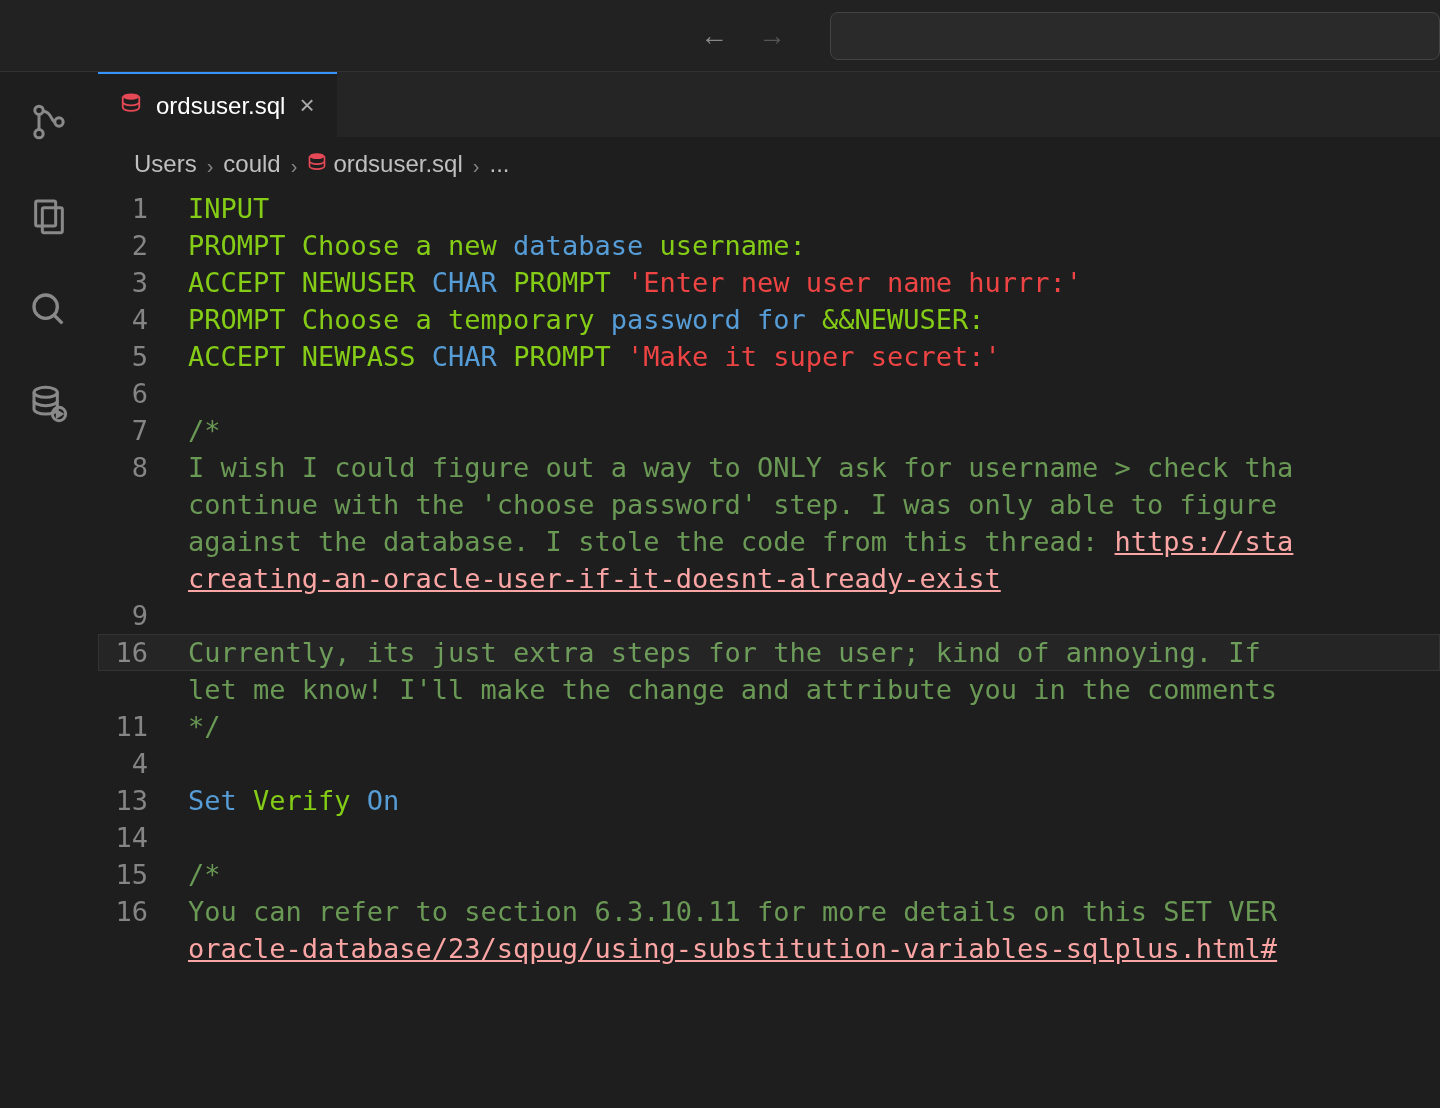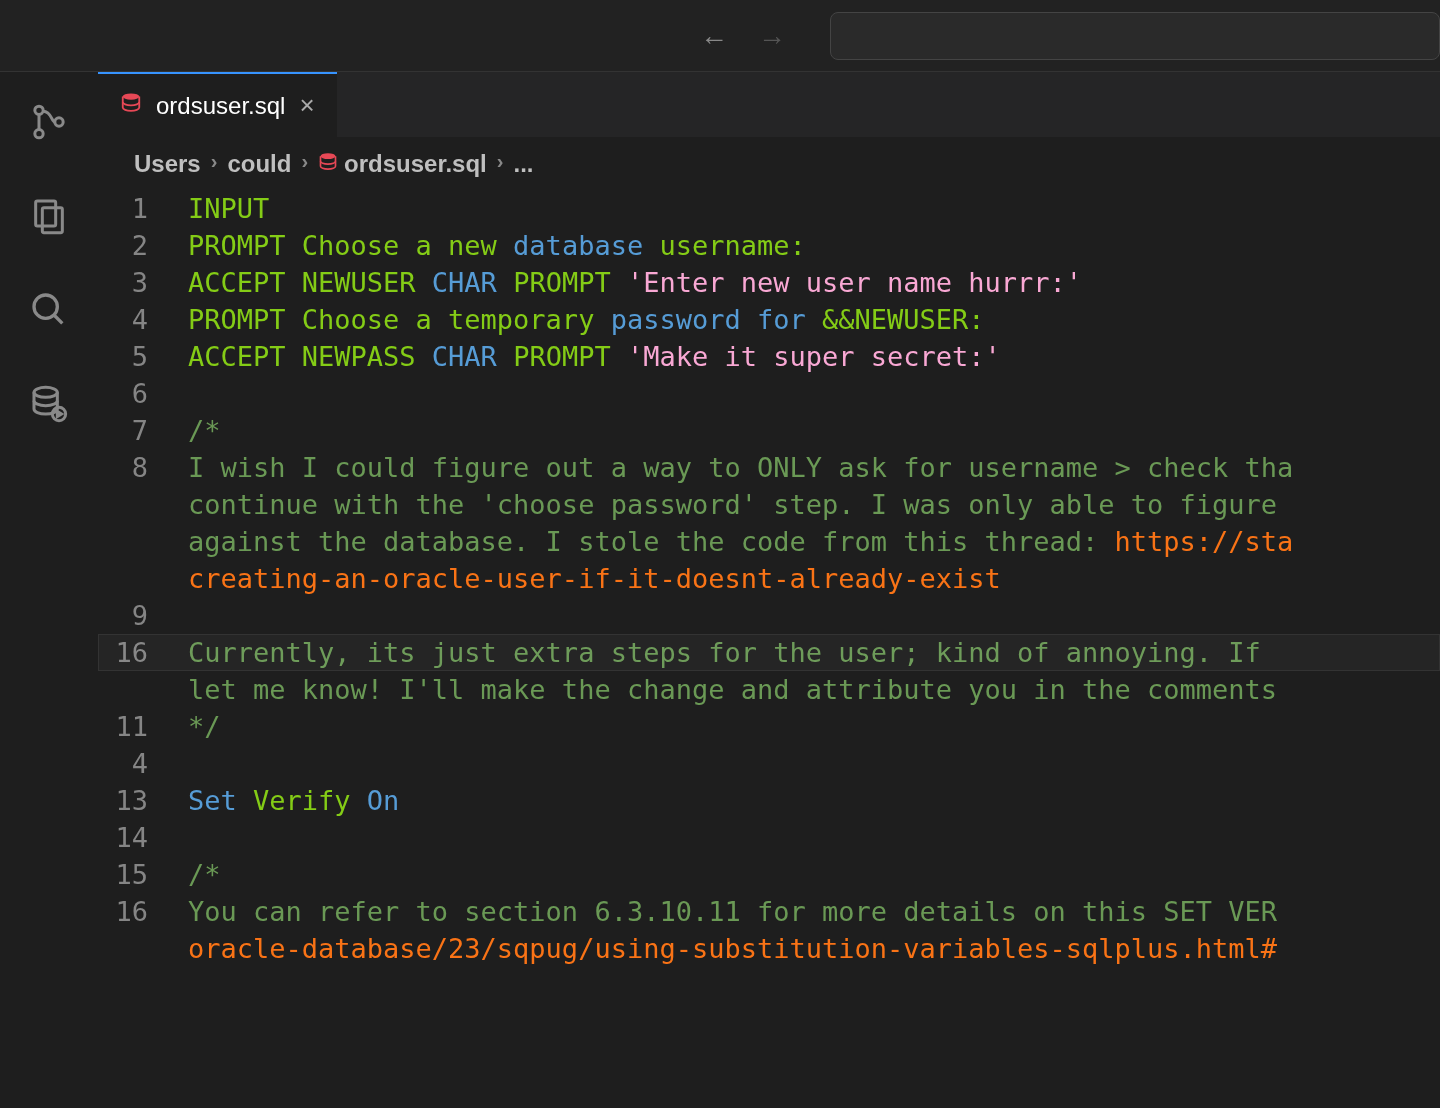--- a/index.html
+++ b/index.html
@@ -88,26 +88,25 @@
     background: #1e1e1e;
     border-top: 2px solid #3794ff;
     font-size: 24px;
     color: #ffffff;
     cursor: pointer;
   }
   .tab .db-icon { color: #e74856; }
   .tab .close { color: #aaa; font-size: 26px; }
   .breadcrumb {
     display: flex;
-    align-items: flex-start;
+    align-items: flex-end;
     gap: 6px;
     padding: 12px 36px;
     font-size: 24px;
     color: #bfbfbf;
-    font-weight: bold;
   }
   .breadcrumb .chev { color: #888; font-size: 20px; padding: 0 4px;}
   .breadcrumb .db-icon { color: #e74856; }
   .code {
     flex: 1;
     display: flex;
     font-family: "SF Mono", Menlo, Consolas, monospace;
     font-size: 27px;
     line-height: 37px;
     position: relative;
@@ -115,23 +114,23 @@
   .gutter {
     width: 90px;
     text-align: right;
     color: #858585;
     padding-right: 40px;
     user-select: none;
   }
   .lines { flex: 1; white-space: pre; color: #d4d4d4; }
   .tok-default { color: #84cc16; } 
   .tok-blue { color: #569cd6; }
-  .tok-string { color: #f9a8d4; }
+  .tok-string { color: #ef4444; }
   .tok-comment { color: #6a9955; }
-  .tok-link { color: #f97316; }
+  .tok-link { color: #fca5a5; text-decoration: underline; }
   .hl-line {
     position: absolute;
     left: 0; right: 0;
     height: 37px;
     background: rgba(255,255,255,0.03);
     border: 1px solid #333;
     pointer-events: none;
   }
 </style>
 </head>

